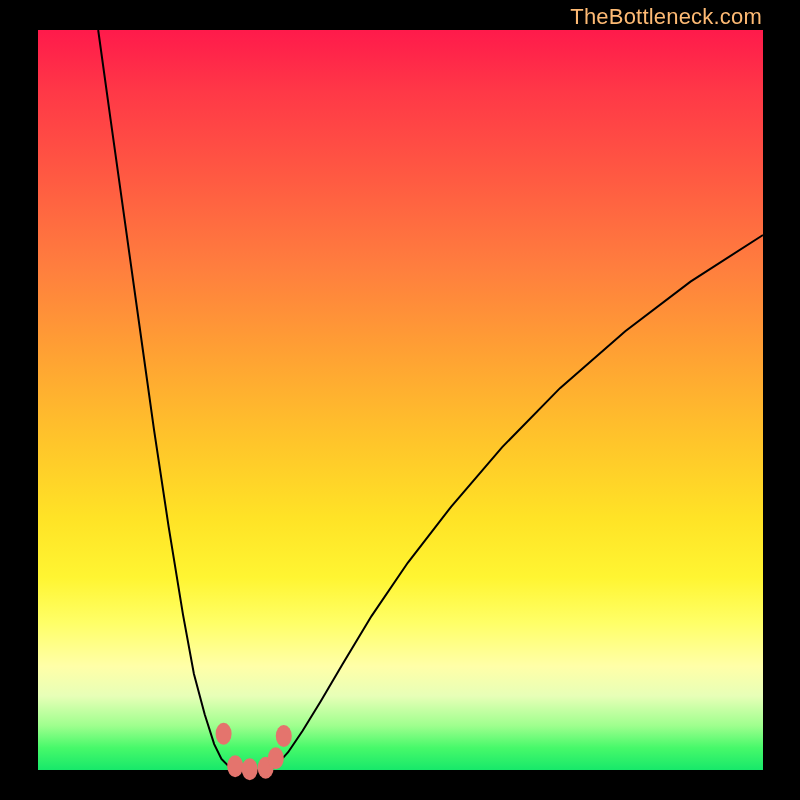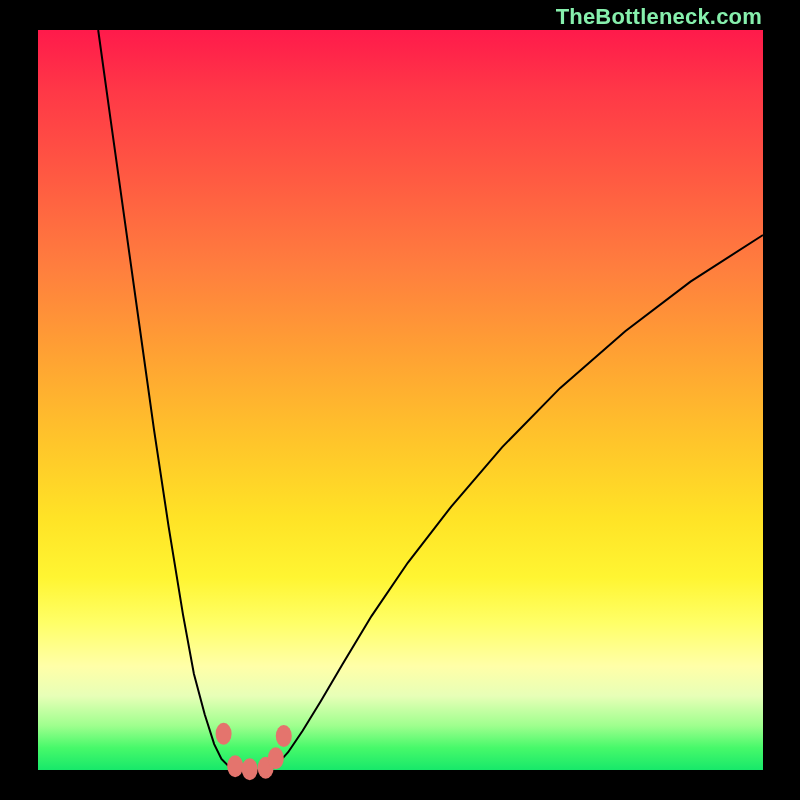--- a/index.html
+++ b/index.html
@@ -39,23 +39,23 @@
       #ffffa8 86%,
       #e7ffb7 90%,
       #9fff8e 94%,
       #47f96a 97%,
       #17e86a 100%);
   }
   .attribution {
     position: absolute;
     top: 4px;
     right: 38px;
-    color: #86efac;
+    color: #fdba74;
     font-size: 22px;
-    font-weight: 700;
+    font-weight: 400;
     letter-spacing: 0.2px;
   }
   svg.curve {
     position: absolute;
     left: 0;
     top: 0;
     width: 725px;
     height: 740px;
     overflow: visible;
   }

